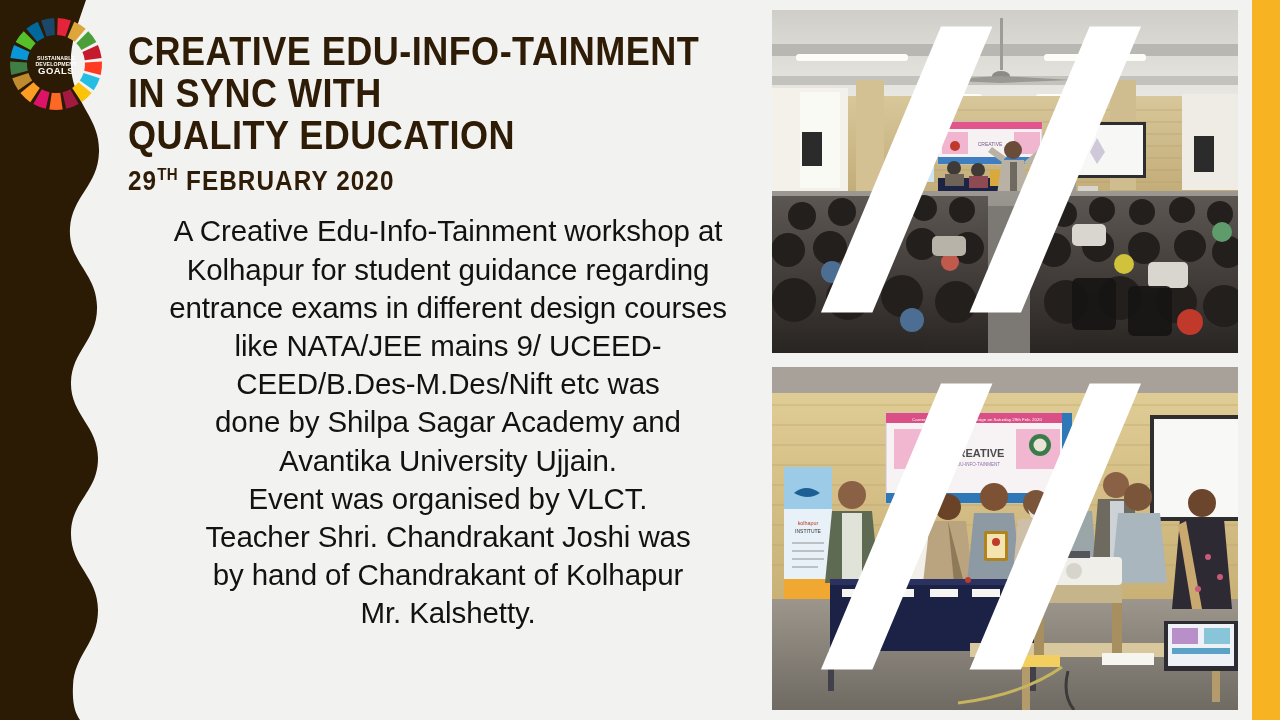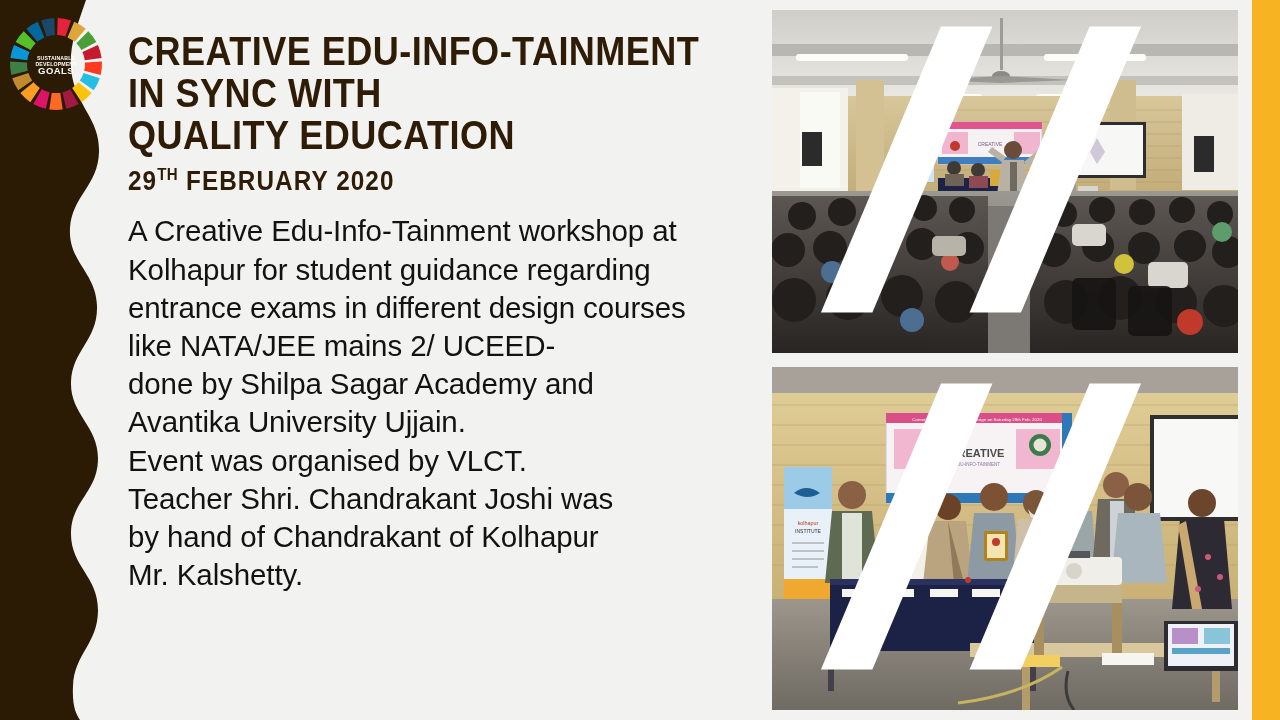--- a/index.html
+++ b/index.html
@@ -78,21 +78,21 @@
   }
 
   #body-copy {
     margin: 16px 0 0 0;
     color: #121212;
     font-size: 29.5px;
     line-height: 38.2px;
     letter-spacing: -0.1px;
     width: 640px;
   }
-  #body-copy .body-line { display: block; white-space: nowrap; }
+  #body-copy .body-line { display: block; white-space: nowrap; text-align: center; }
 
   
   #photo-column {
     position: absolute;
     left: 772px; top: 10px;
     width: 466px; height: 700px;
     z-index: 2;
   }
   .photo-frame {
     position: absolute;
@@ -188,21 +188,22 @@
     <span class="hl-line">IN SYNC WITH</span>
     <span class="hl-line">QUALITY EDUCATION</span>
   </h1>
 
   <p id="event-date"><span>29</span><sup>TH</sup> <span>FEBRUARY 2020</span></p>
 
   <div id="body-copy">
     <span class="body-line">A Creative  Edu-Info-Tainment workshop at</span>
     <span class="body-line">Kolhapur for student guidance  regarding</span>
     <span class="body-line">entrance exams  in different design  courses</span>
-    <span class="body-line">like NATA/JEE mains 2/ UCEED-</span>
+    <span class="body-line">like NATA/JEE mains 9/ UCEED-</span>
+    <span class="body-line">CEED/B.Des-M.Des/Nift etc was</span>
     <span class="body-line">done by Shilpa Sagar Academy  and</span>
     <span class="body-line">Avantika  University  Ujjain.</span>
     <span class="body-line">Event was organised  by VLCT.</span>
     <span class="body-line">Teacher Shri. Chandrakant  Joshi was</span>
     <span class="body-line">by hand of Chandrakant  of Kolhapur</span>
     <span class="body-line">Mr. Kalshetty.</span>
   </div>
 </div>
 
 <div id="photo-column">

